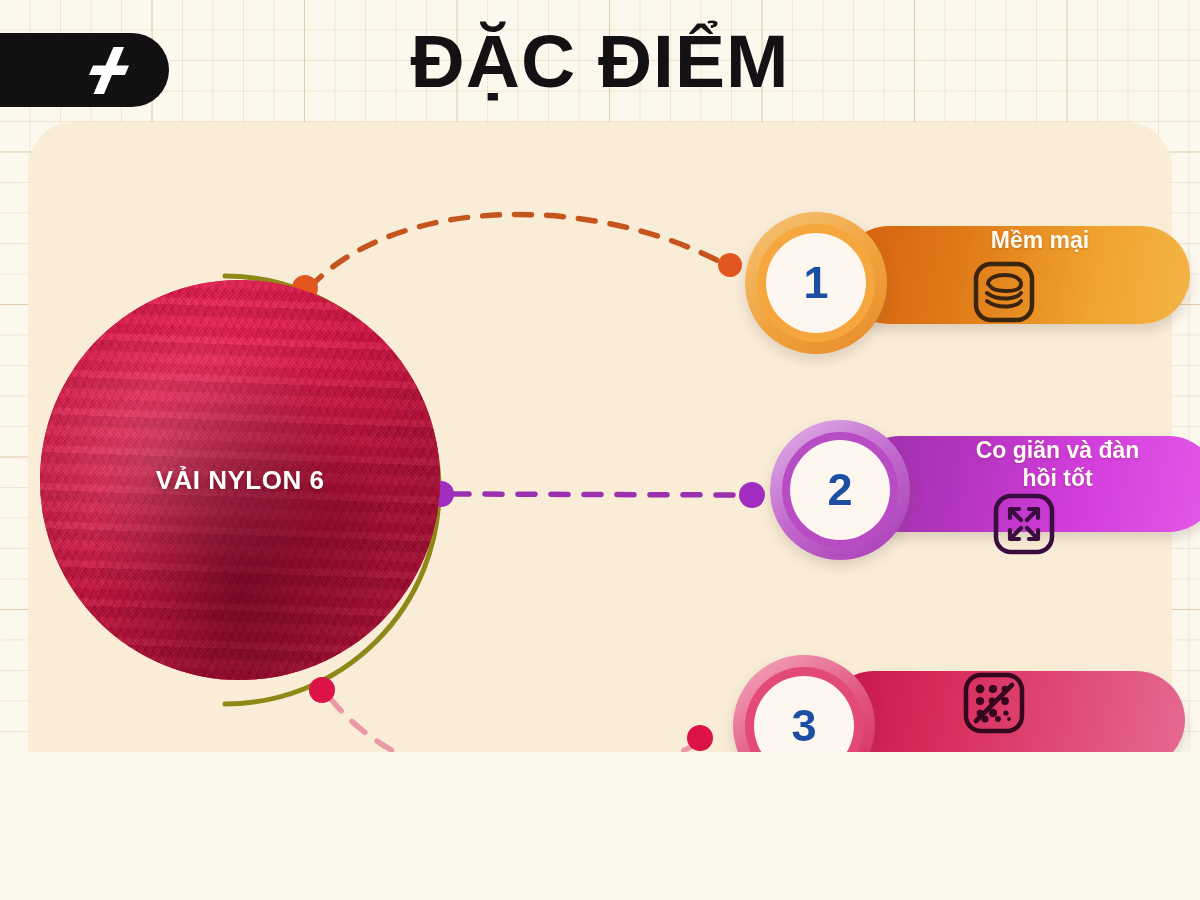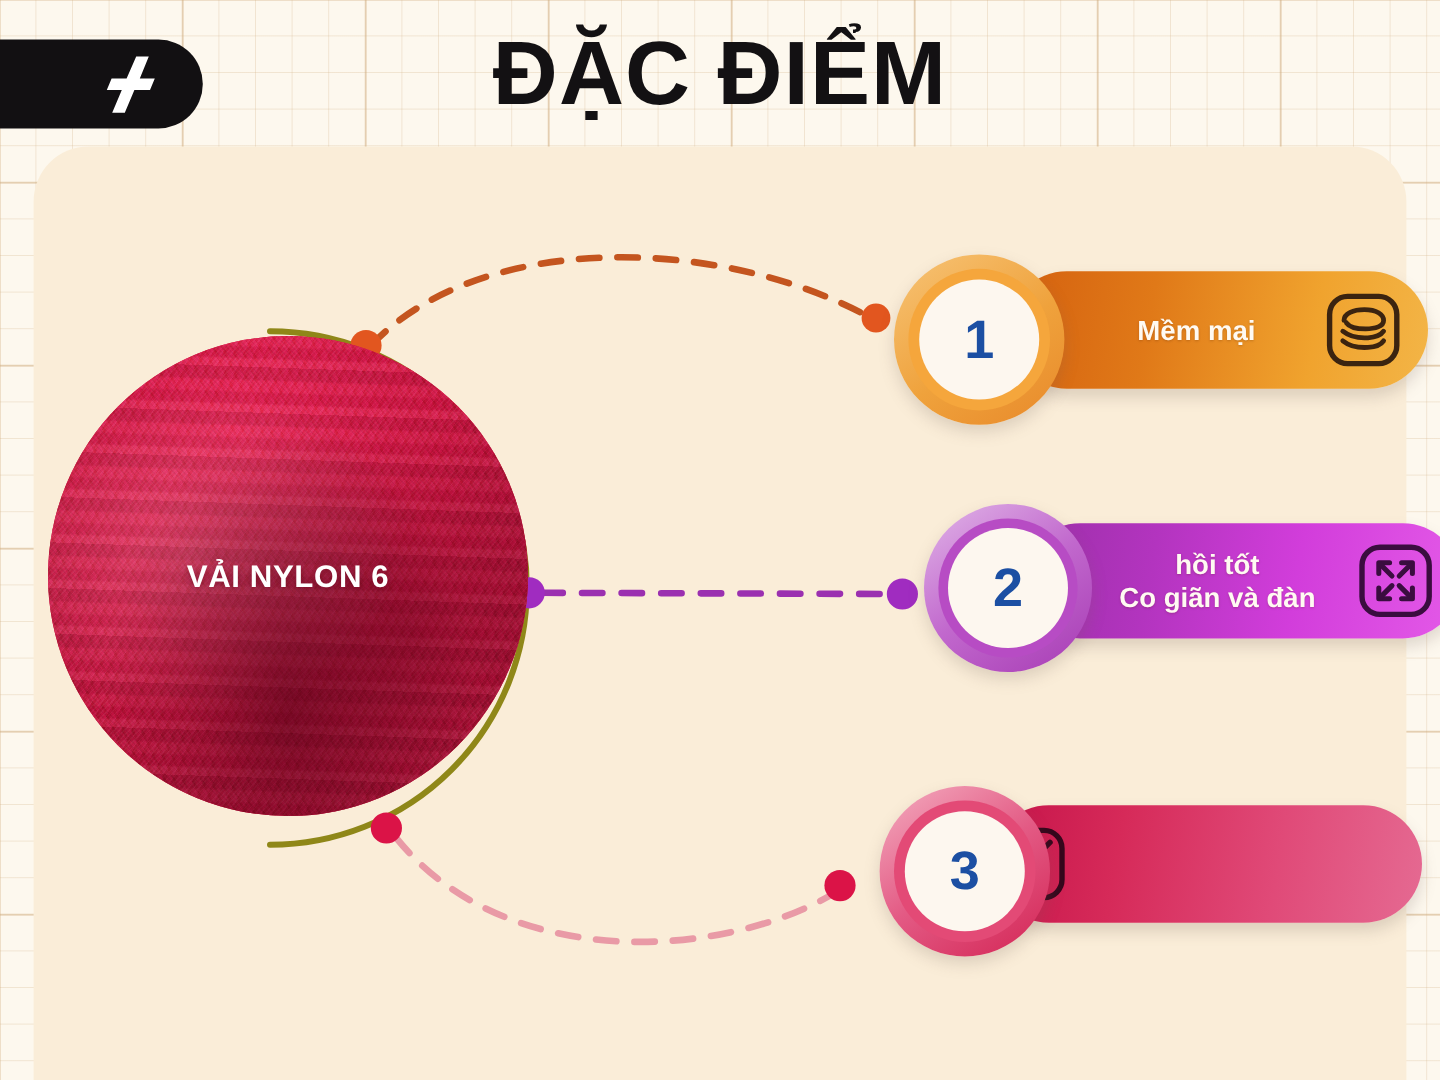--- a/index.html
+++ b/index.html
@@ -2,21 +2,21 @@
 <html><head>
 <meta charset="utf-8">
 <style>
   html,body{margin:0;padding:0;}
   body{
     width:1200px;height:900px;overflow:hidden;
     font-family:"Liberation Sans", sans-serif;
     background:#fdf8ee;
   }
   #stage{
-    position:relative;width:1200px;height:900px;overflow:hidden;
+    position:relative;width:1200px;height:752px;overflow:hidden;
     background:#fdf8ee;
   }
   
   .grid-fine{
     position:absolute;inset:0;
     background-image:
       linear-gradient(to right, rgba(214,183,143,.30) 1px, transparent 1px),
       linear-gradient(to bottom, rgba(214,183,143,.30) 1px, transparent 1px);
     background-size:30.5px 30.5px;
     background-position:-1px -1px;
@@ -118,21 +118,21 @@
   }
   
   .links{position:absolute;inset:0;z-index:12;}
   
   .feature{position:absolute;z-index:18;}
   .pill{
     position:absolute;left:95px;top:14px;
     height:98px;width:350px;
     border-radius:49px;
     box-shadow:0 7px 12px rgba(120,100,90,.22);
-    display:flex;align-items:center;
+    display:flex;align-items:center;flex-direction:column;
   }
   .pill-text{
     flex:1;
     text-align:center;
     color:#fffaf2;
     font-size:23px;
     font-weight:bold;
     line-height:1.22;
     padding-left:56px;
     padding-right:6px;
@@ -235,22 +235,22 @@
     <div class="numring">
       <div class="ringmid">
         <div class="inner">1</div>
       </div>
     </div>
   </div>
 
   <div class="feature" id="feat-2">
     <div class="pill">
       <div class="pill-text">
+        <div>Co giãn và đàn</div>
         <div>hồi tốt</div>
-        <div>Co giãn và đàn</div>
       </div>
       <svg class="pill-icon" viewBox="0 0 64 64">
         <rect x="4" y="4" width="56" height="56" rx="15" ry="15" fill="none" stroke="#3a0d3f" stroke-width="4.5"></rect>
         <path d="M18 26 L18 17 L27 17" fill="none" stroke="#3a0d3f" stroke-width="4.2" stroke-linecap="round" stroke-linejoin="round"></path>
         <path d="M46 26 L46 17 L37 17" fill="none" stroke="#3a0d3f" stroke-width="4.2" stroke-linecap="round" stroke-linejoin="round"></path>
         <path d="M18 38 L18 47 L27 47" fill="none" stroke="#3a0d3f" stroke-width="4.2" stroke-linecap="round" stroke-linejoin="round"></path>
         <path d="M46 38 L46 47 L37 47" fill="none" stroke="#3a0d3f" stroke-width="4.2" stroke-linecap="round" stroke-linejoin="round"></path>
         <path d="M19 18 L29 28" stroke="#3a0d3f" stroke-width="4.2" stroke-linecap="round"></path>
         <path d="M45 18 L35 28" stroke="#3a0d3f" stroke-width="4.2" stroke-linecap="round"></path>
         <path d="M19 46 L29 36" stroke="#3a0d3f" stroke-width="4.2" stroke-linecap="round"></path>

